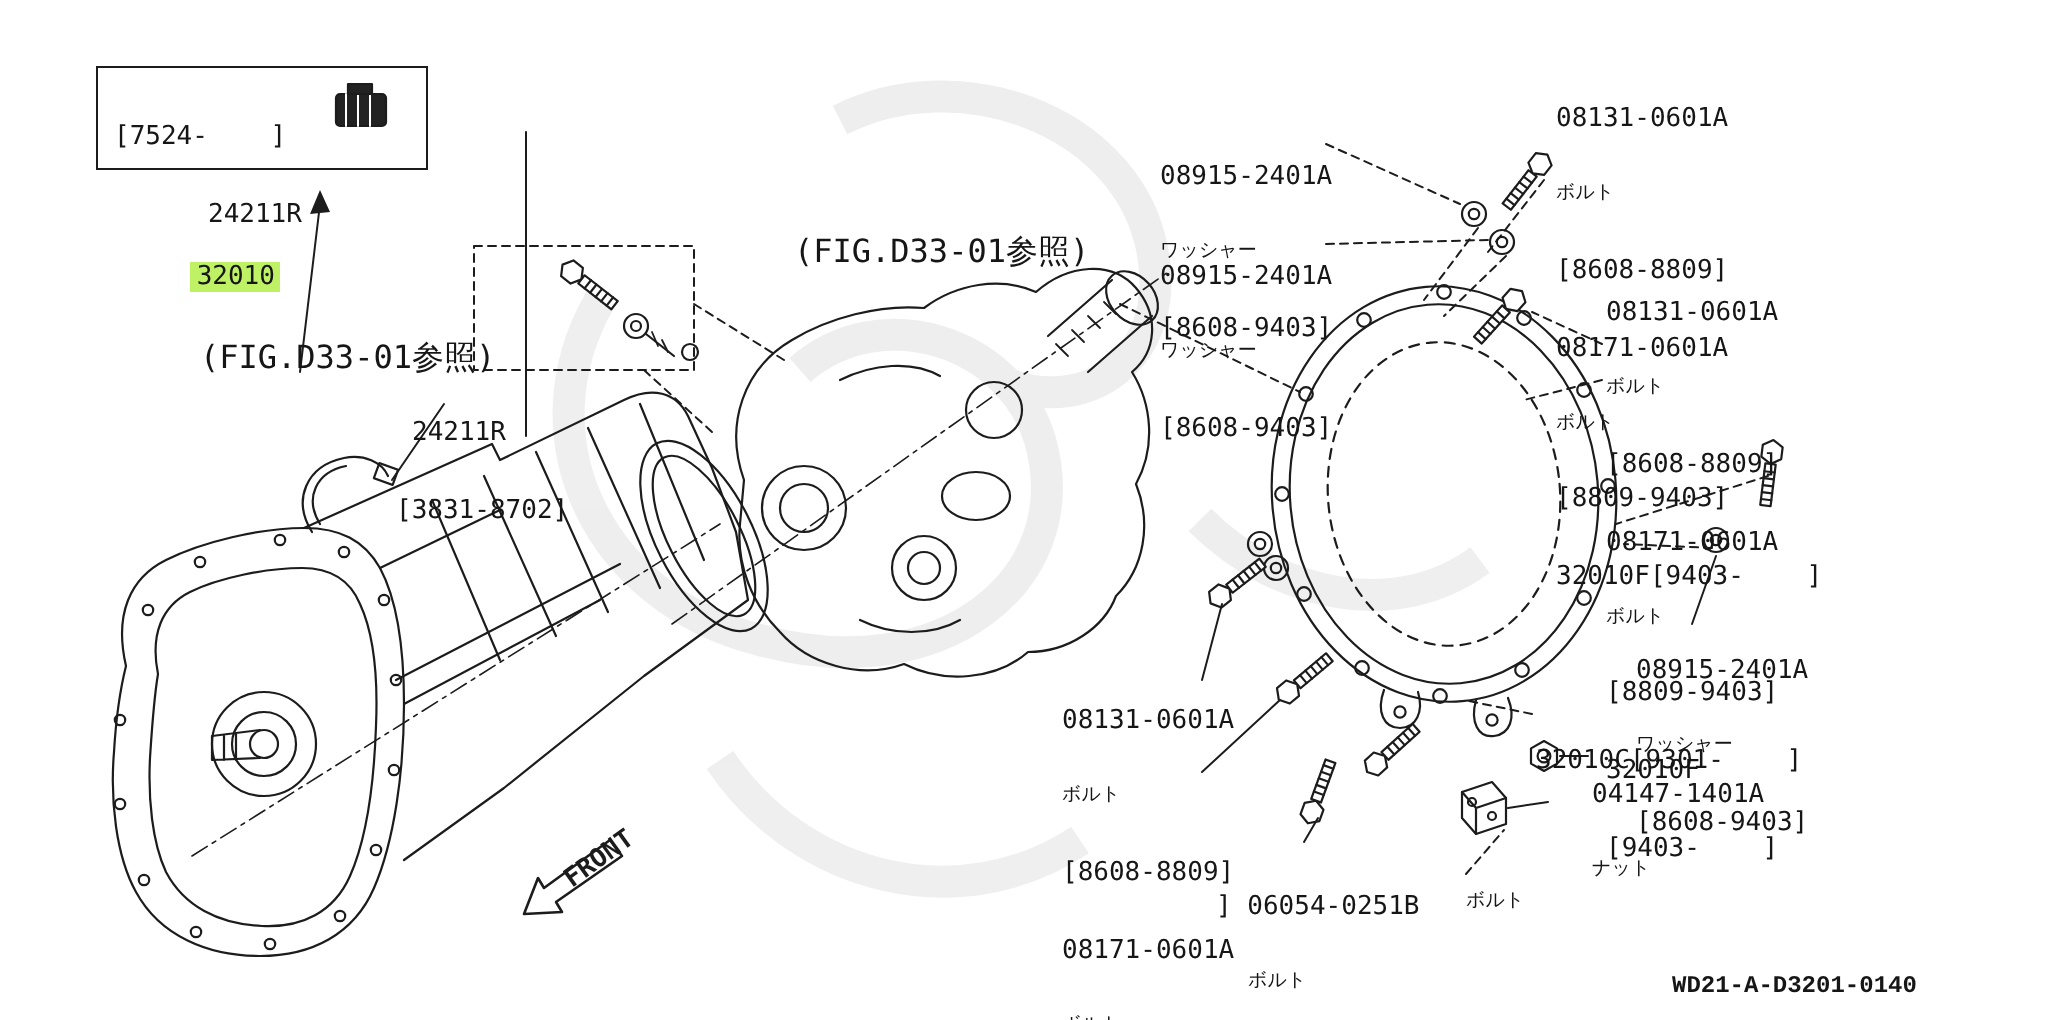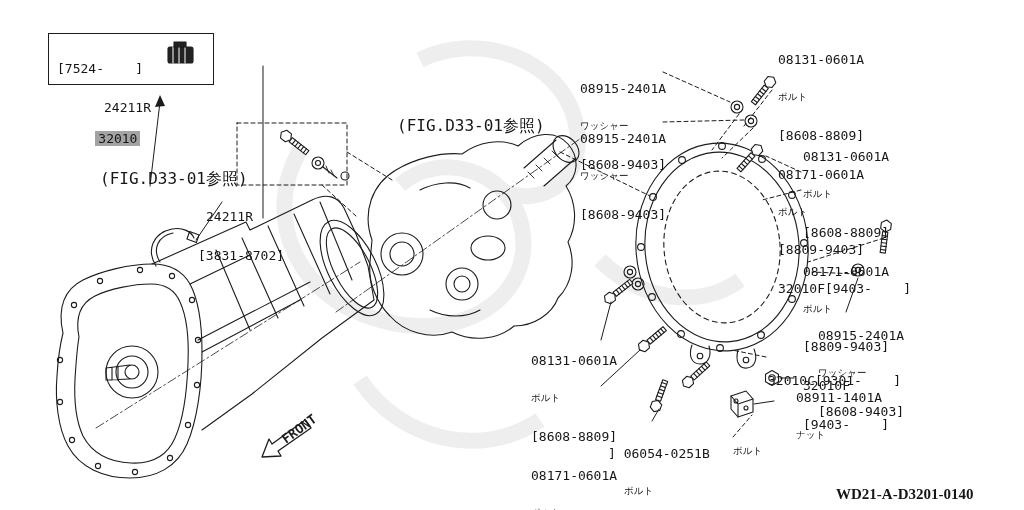--- a/index.html
+++ b/index.html
@@ -3,24 +3,24 @@
 <meta charset="utf-8">
 <style>
   *{margin:0;padding:0;box-sizing:border-box}
   html,body{background:#fff}
   .stage{position:relative;width:1024px;height:510px;background:#fff;overflow:hidden;
          font-family:"DejaVu Sans Mono","Liberation Mono",monospace;color:#161616}
   svg{position:absolute;left:0;top:0}
   .co{position:absolute;white-space:pre;font-size:13px;line-height:13px}
   .co .jp{font-size:9.5px;line-height:10.5px}
   .box{position:absolute;border:1.2px solid #1c1c1c;background:transparent}
-  .hl{background:#a3a3a3;padding:0 3px}
+  .hl{background:#bef264;padding:0 3px}
   .fig{font-size:16px}
   .title{position:absolute;font-size:15px;letter-spacing:5px;white-space:pre}
-  .code{position:absolute;font-size:15px;font-weight:bold;font-family:Liberation Serif, serif}
+  .code{position:absolute;font-size:12px;font-weight:bold;font-family:Liberation Mono, monospace}
   .ind47{padding-left:47px}
   .ind8{padding-left:8px}
 </style>
 </head>
 <body>
 
 <div class="stage">
 
   <svg width="1024" height="510" viewBox="0 0 1024 510">
     <defs>
@@ -257,21 +257,21 @@
     <div>08915-2401A</div>
     <div class="jp">ワッシャー</div>
     <div>[8608-9403]</div>
   </div>
 
   <div class="co" style="left:768px;top:348px">
     <div>32010C[9301-    ]</div>
   </div>
 
   <div class="co" style="left:796px;top:365px">
-    <div>08911-1401A</div>
+    <div>04147-1401A</div>
     <div class="jp">ナット</div>
   </div>
 
 
   <div class="co" style="left:531px;top:328px">
     <div>08131-0601A</div>
     <div class="jp">ボルト</div>
     <div>[8608-8809]</div>
     <div>08171-0601A</div>
     <div class="jp">ボルト</div>

